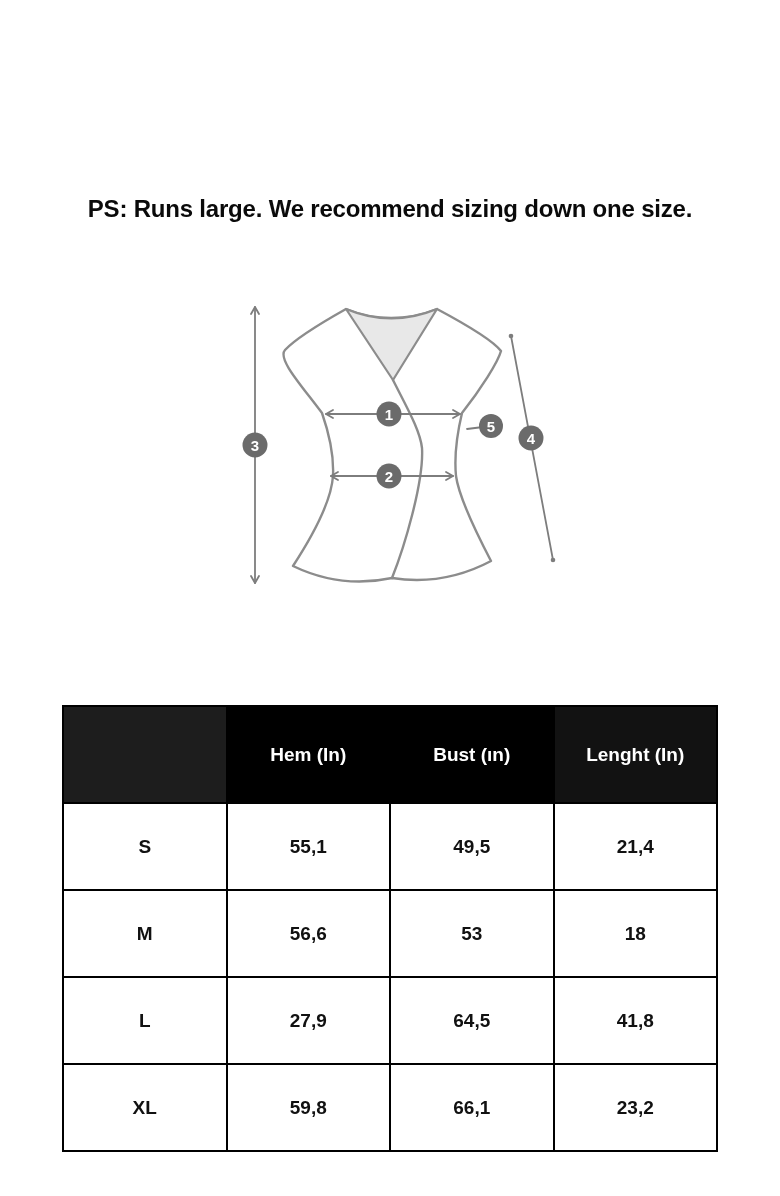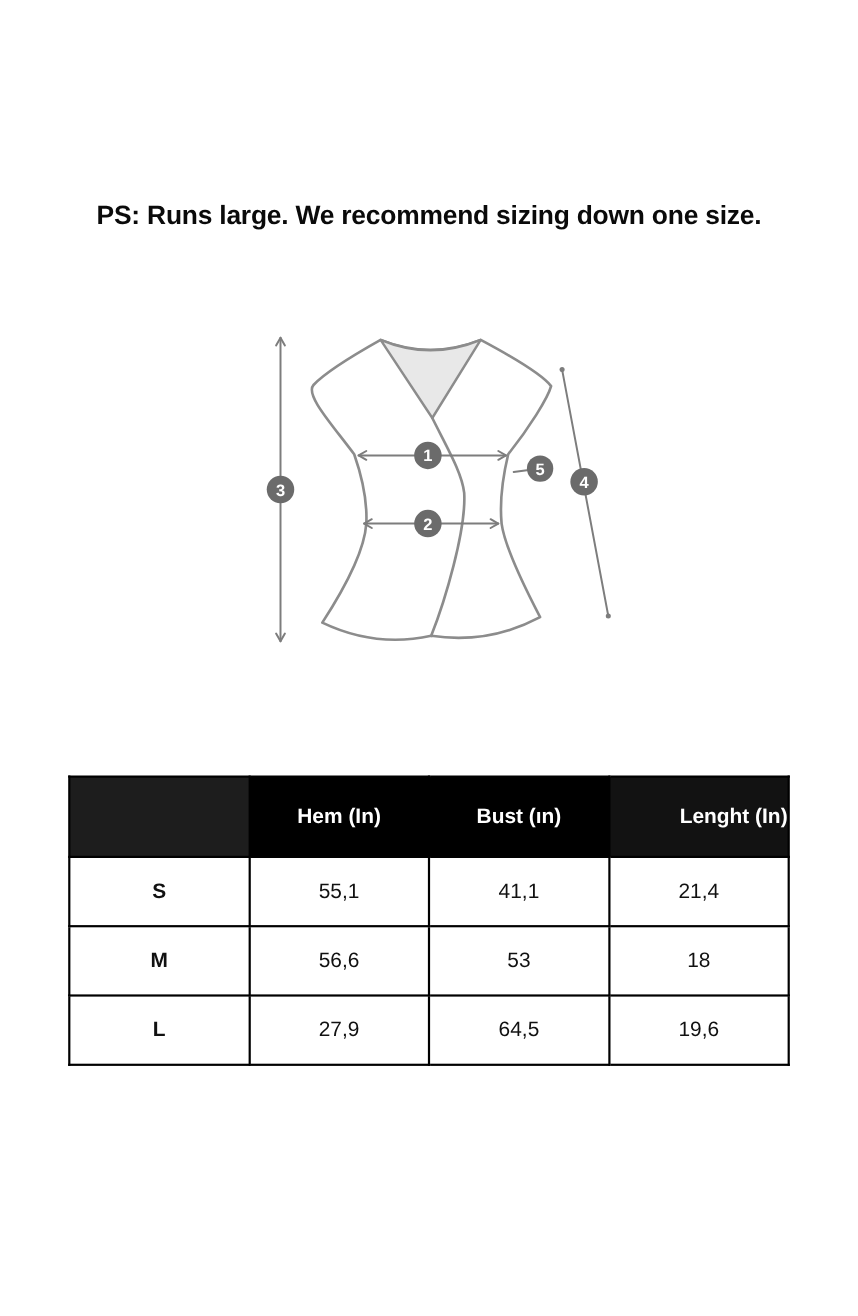--- a/index.html
+++ b/index.html
@@ -5,21 +5,21 @@
   html,body{margin:0;padding:0;background:#ffffff;}
   .page{
     position:relative;
     width:780px;height:1196px;
     background:#ffffff;
     font-family:"Liberation Sans", sans-serif;
     overflow:hidden;
   }
   .note{
     position:absolute;
-    left:0;top:183px;width:780px;
+    left:0;top:195px;width:780px;
     text-align:center;
     font-size:24px;font-weight:700;
     letter-spacing:-0.2px;
     color:#0a0a0a;
   }
   .diagram{
     position:absolute;
     left:200px;top:280px;
     width:400px;height:340px;
   }
@@ -63,37 +63,37 @@
     width:656px;
     border-collapse:collapse;
     table-layout:fixed;
     font-size:19px;
     color:var(--body-text);
   }
   .size-table th,.size-table td{
     border:2px solid var(--table-border);
     text-align:center;
     vertical-align:middle;
-    padding:0;
+    padding:12px;
   }
   .size-table thead th{
     height:71px;
     color:var(--header-text);
     font-weight:700;
     border-color:var(--table-border);
   }
   .size-table thead th.h-first{ background:var(--header-bg-first); }
   .size-table thead th.h-mid{ background:var(--header-bg); }
-  .size-table thead th.h-last{ background:var(--header-bg-last);text-align:right; }
+  .size-table thead th.h-last{ background:var(--header-bg-last); }
   .size-table tbody th,.size-table tbody td{
     height:61px;
     background:#ffffff;
   }
   .size-table tbody th{ font-weight:700; }
-  .size-table tbody td{ font-weight:400; }
+  .size-table tbody td{ font-weight:700; }
 </style>
 </head>
 <body>
 
 <div class="page">
 
   <div class="note">PS: Runs large. We recommend sizing down one size.</div>
 
   <svg class="diagram" viewBox="200 280 400 340" xmlns="http://www.w3.org/2000/svg">
 
@@ -175,31 +175,37 @@
         <th class="h-first"></th>
         <th class="h-mid">Hem (In)</th>
         <th class="h-mid">Bust (ın)</th>
         <th class="h-last">Lenght (In)</th>
       </tr>
     </thead>
     <tbody>
       <tr>
         <th>S</th>
         <td>55,1</td>
-        <td>41,1</td>
+        <td>49,5</td>
         <td>21,4</td>
       </tr>
       <tr>
         <th>M</th>
         <td>56,6</td>
         <td>53</td>
         <td>18</td>
       </tr>
       <tr>
         <th>L</th>
         <td>27,9</td>
         <td>64,5</td>
-        <td>19,6</td>
+        <td>41,8</td>
+      </tr>
+      <tr>
+        <th>XL</th>
+        <td>59,8</td>
+        <td>66,1</td>
+        <td>23,2</td>
       </tr>
     </tbody>
   </table>
 
 </div>
 
 </body></html>

